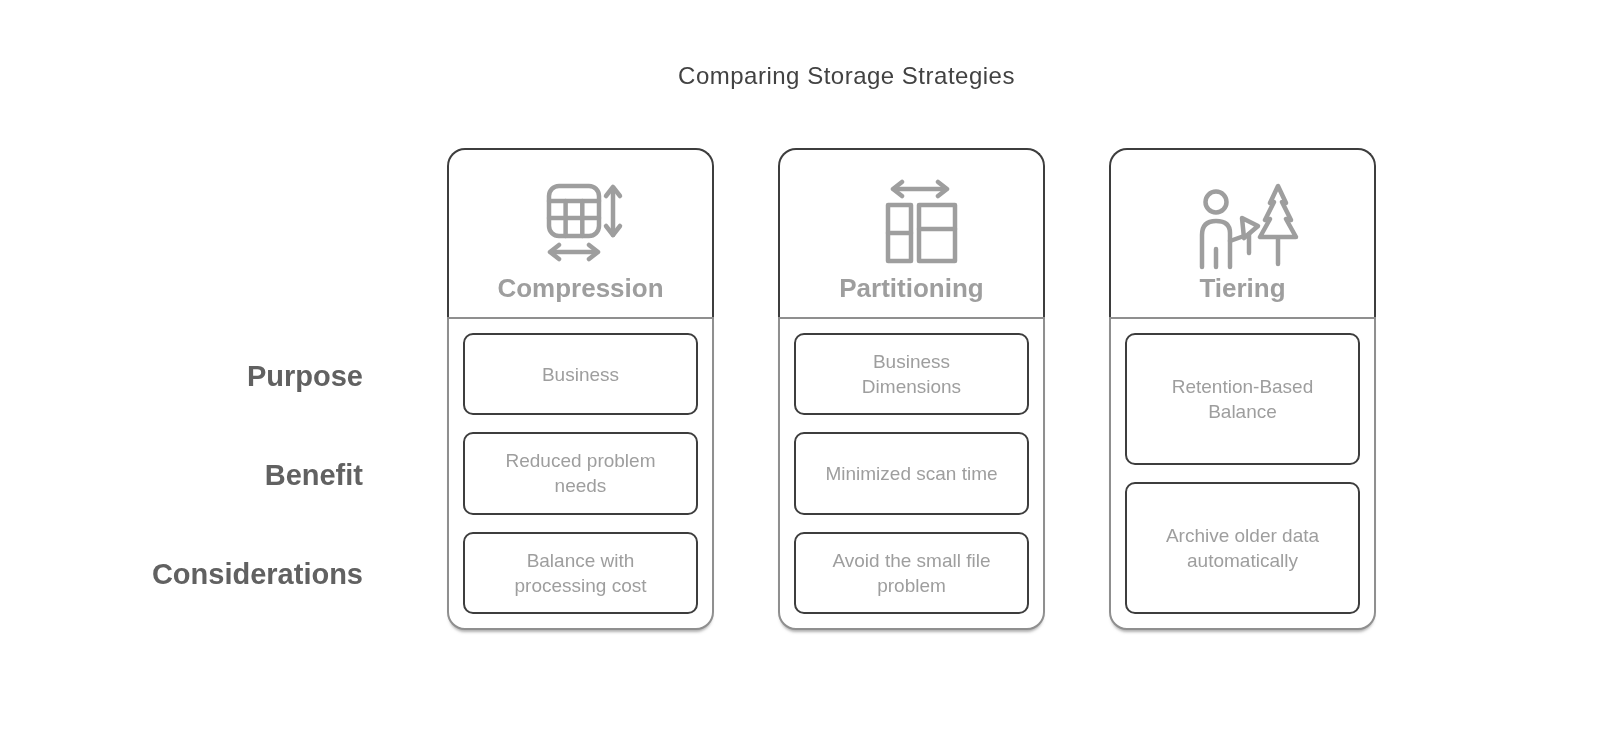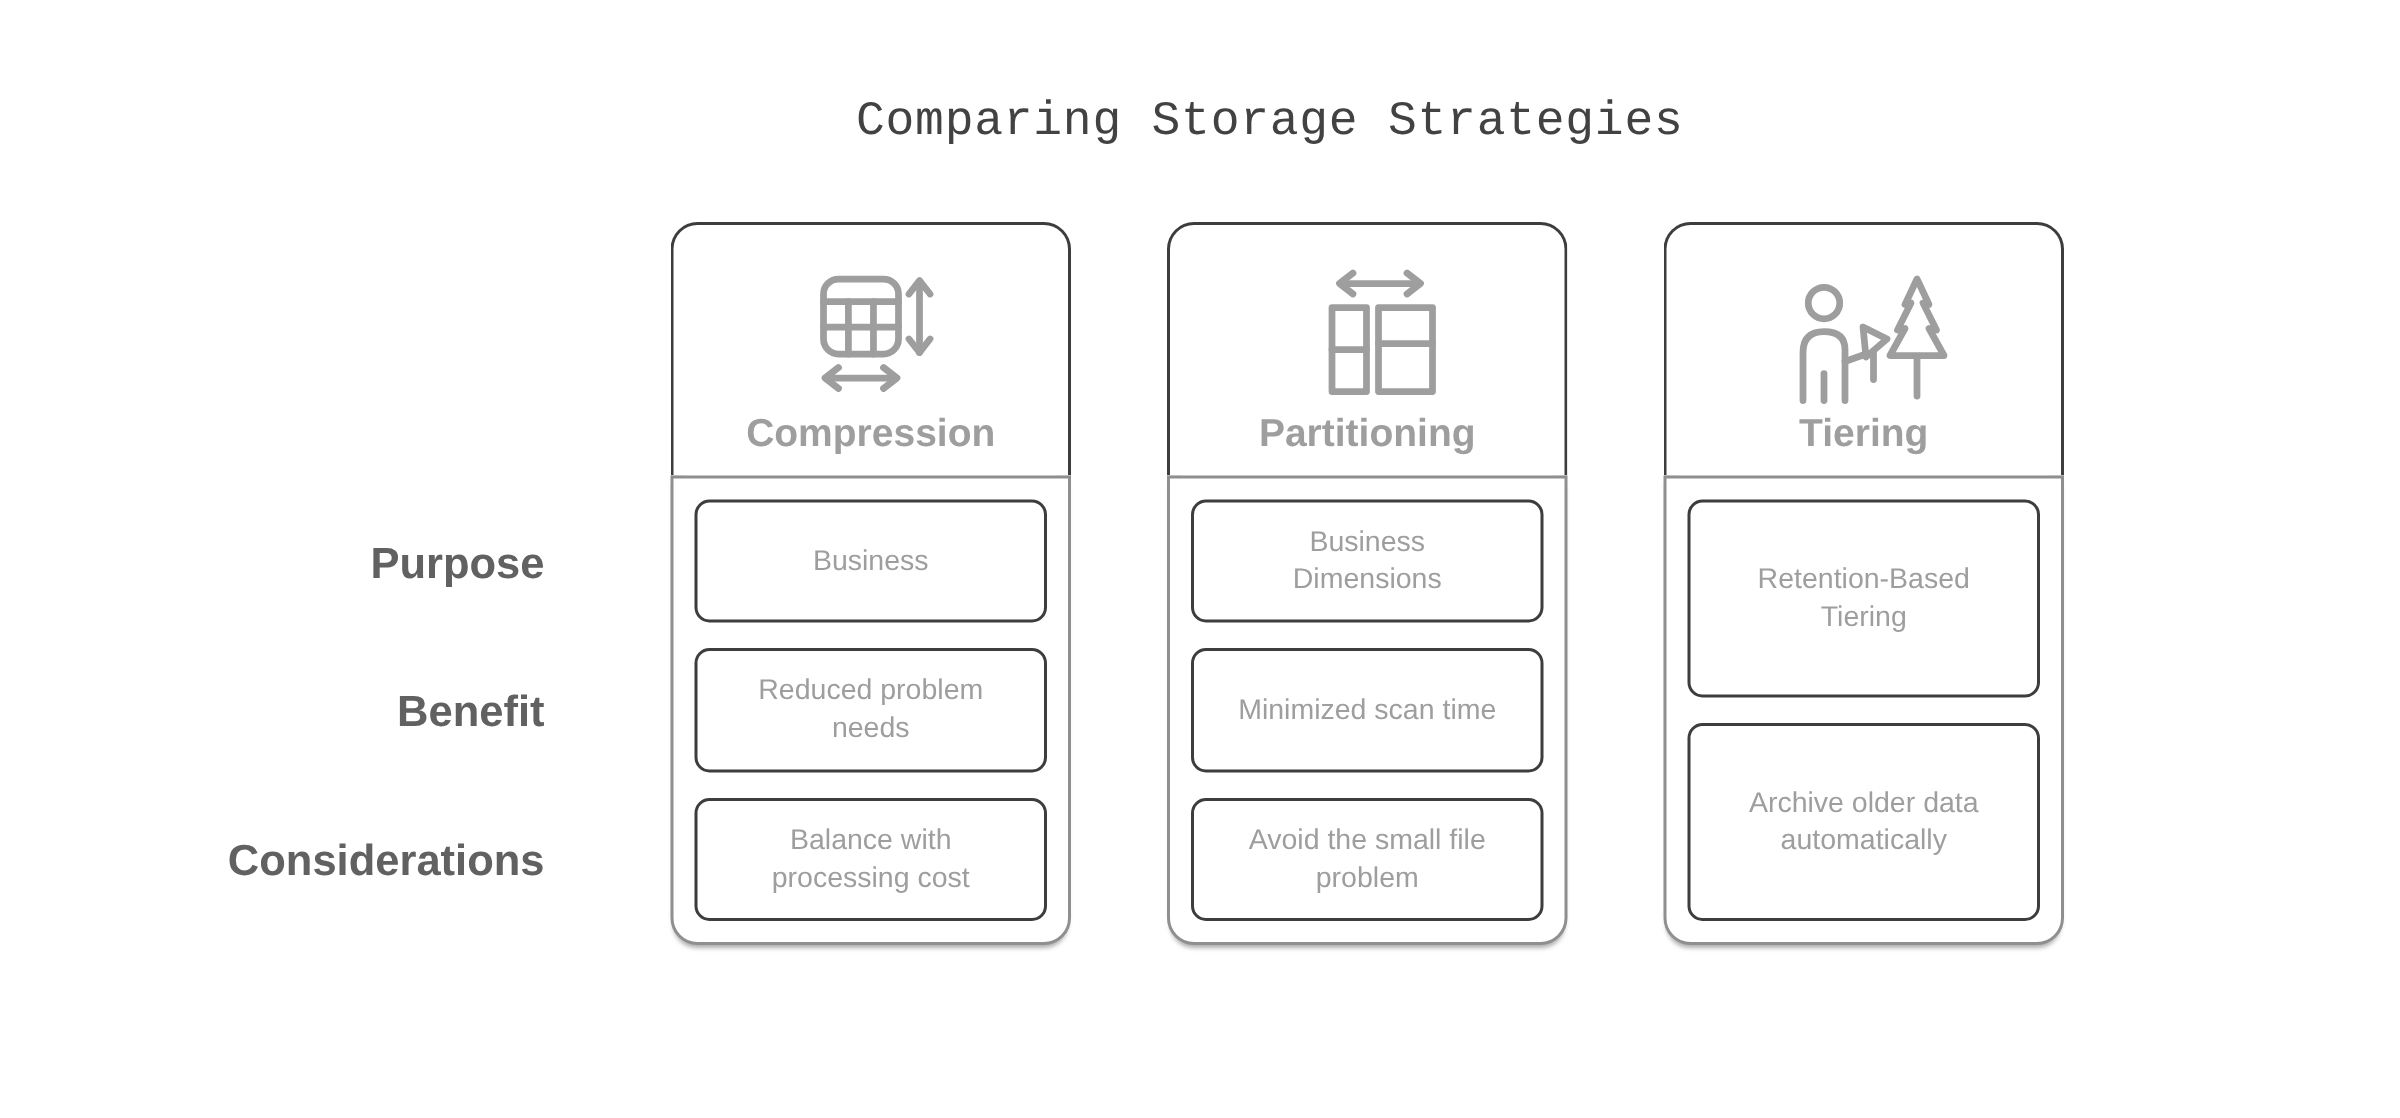--- a/index.html
+++ b/index.html
@@ -11,25 +11,24 @@
     font-family: "Liberation Sans", sans-serif;
     overflow: hidden;
   }
   .title {
     position: absolute;
     left: 415px;
     top: 62px;
     width: 863px;
     margin: 0;
     text-align: center;
-    font-size: 32px;
+    font-size: 24px;
     font-weight: 400;
     color: #424242;
     letter-spacing: 0.5px;
-    font-family: Liberation Mono, monospace;
   }
   .layout {
     position: absolute;
     left: 118px;
     top: 148px;
     display: flex;
     align-items: flex-start;
   }
   .labels-col {
     width: 245px;
@@ -210,21 +209,21 @@
                 <line x1="63" y1="58" x2="63" y2="77"></line>
                 <path d="M92,10 L84,27 L88,26 L79,44 L84,43 L74,61 L110,61 L100,43 L105,44 L96,26 L100,27 Z"></path>
                 <line x1="92" y1="63" x2="92" y2="88"></line>
               </g>
             </svg>
           </div>
           <div class="card-title">Tiering</div>
         </div>
         <div class="card-body">
           <div class="cell">Retention-Based
-Tiering</div>
+Balance</div>
           <div class="cell">Archive older data
 automatically</div>
         </div>
       </div>
 
     </div>
   </div>
 </div>
 
 </body></html>

